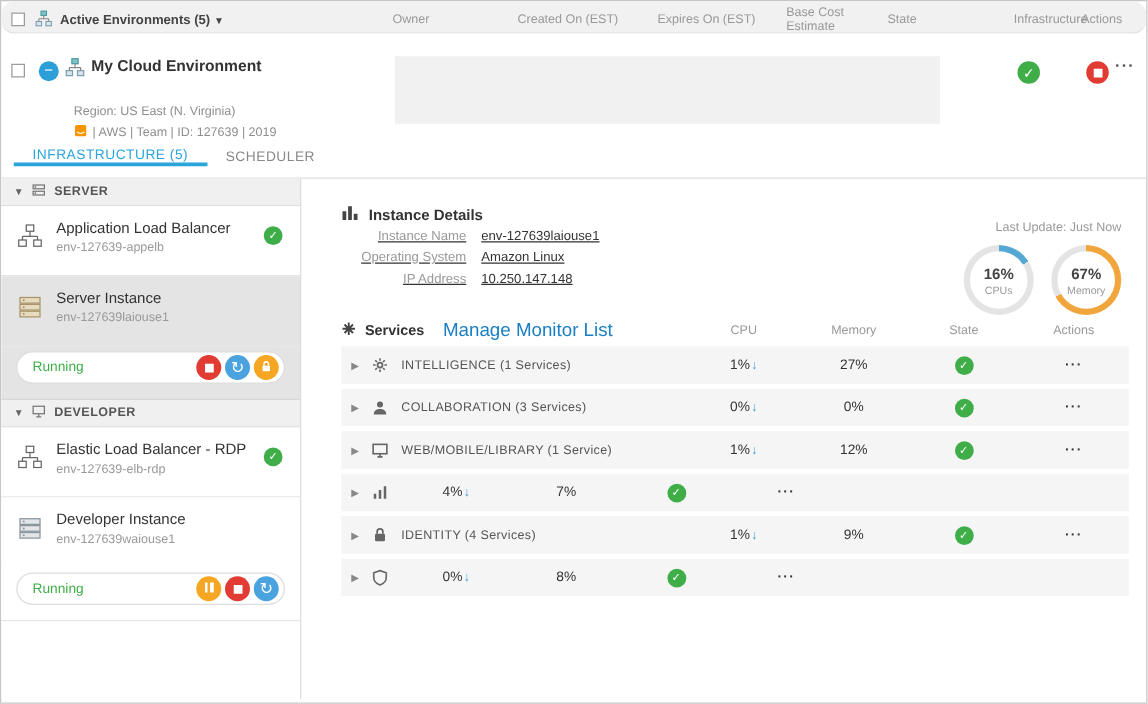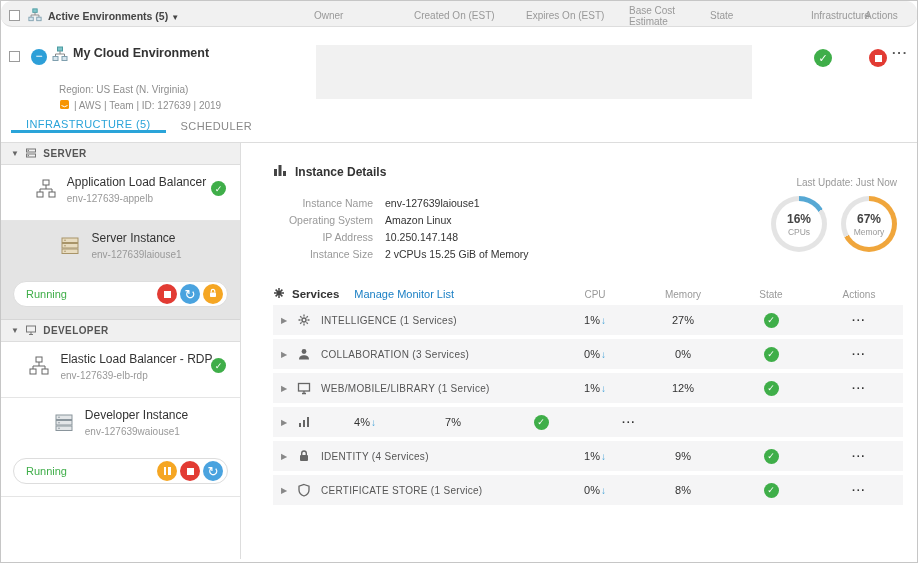--- a/index.html
+++ b/index.html
@@ -40,58 +40,58 @@
   .tab.active { color:#2aa4d9; border-bottom:3px solid #2aa4d9; }
 
   
   .content { display:flex; height:416px; }
   .sidebar { width:240px; border-right:1px solid #ddd; background:#fff; }
   .main { flex:1; position:relative; padding:20px 14px 0 32px; }
 
   
   .side-section { height:22px; display:flex; align-items:center; gap:6px; background:#f0f0f0; border-bottom:1px solid #ddd; padding-left:10px; font-size:10px; font-weight:bold; color:#555; letter-spacing:.4px; cursor:pointer; }
   .sec-caret { font-size:8px; color:#666; }
-  .side-item { display:flex; align-items:flex-start; padding:10px 12px; border-bottom:1px solid #e5e5e5; background:#fff; position:relative; height:56px; cursor:pointer;justify-content:center; }
+  .side-item { display:flex; align-items:flex-start; padding:10px 12px; border-bottom:1px solid #e5e5e5; background:#fff; position:relative; height:56px; cursor:pointer; }
   .side-item.no-border { border-bottom:none; }
   .side-item.selected { background:#e4e4e4; border-bottom:none; }
   .item-icon { width:32px; padding-top:3px; }
   .item-title { font-size:12px; color:#333; margin-bottom:4px; }
   .item-sub { font-size:10px; color:#999; }
   .side-check { position:absolute; right:14px; top:16px; }
   .check { width:15px; height:15px; border-radius:50%; background:#3fae49; color:#fff; font-size:9px; display:inline-flex; align-items:center; justify-content:center; }
   .status-row { padding:4px 12px 12px; background:#fff; border-bottom:1px solid #e5e5e5; }
   .status-row.selected { background:#e4e4e4; border-bottom:1px solid #d6d6d6; }
   .pill { background:#fff; border:1px solid #ddd; border-radius:14px; height:26px; display:flex; align-items:center; justify-content:space-between; padding:0 4px 0 12px; }
   .status-text { color:#3fae49; font-size:11px; }
   .pill-btns { display:flex; gap:3px; }
   .cbtn { width:20px; height:20px; border-radius:50%; display:inline-flex; align-items:center; justify-content:center; color:#fff; cursor:pointer; }
   .cbtn.red { background:#e23b33; }
   .cbtn.blue { background:#4aa3df; font-size:13px; }
   .cbtn.orange { background:#f5a623; }
   .pbar { width:2.5px; height:8px; background:#fff; display:inline-block; margin:0 1px; }
 
   
   .details-header { display:flex; align-items:center; gap:8px; font-size:12px; font-weight:bold; color:#333; }
-  .fields { margin-top:16px; }
+  .fields { margin-top:2px;text-decoration:underline; }
   .field { display:flex; margin-bottom:3px; font-size:10.5px; line-height:14px; }
   .field .lbl { width:100px; text-align:right; color:#999; }
   .field .val { margin-left:12px; color:#333; }
   .update-box { position:absolute; right:20px; top:34px; text-align:right; }
   .last-update { font-size:10px; color:#999; }
   .gauges { display:flex; gap:14px; margin-top:8px; justify-content:flex-end; }
   .gauge { width:56px; height:56px; border-radius:50%; background:#e4e4e4; display:flex; align-items:center; justify-content:center; }
   .gauge-inner { width:46px; height:46px; border-radius:50%; background:#fff; display:flex; flex-direction:column; align-items:center; justify-content:center; }
   .gauge-val { font-size:12px; font-weight:bold; color:#444; }
   .gauge-label { font-size:8.5px; color:#999; margin-top:1px; }
 
   
   .svc-header { display:flex; align-items:center; margin-top:26px; }
   .svc-left { flex:1; display:flex; align-items:center; gap:7px; }
   .svc-title { font-size:11.5px; font-weight:bold; color:#333; }
-  .svc-link { font-size:11px; color:#1a7fc4; margin-left:8px; cursor:pointer; }
+  .svc-link { font-size:15px; color:#1a7fc4; margin-left:8px; cursor:pointer; }
   .colhead { width:88px; text-align:center; font-size:10px; color:#999; }
   .svc-row { display:flex; align-items:center; background:#f5f5f6; height:30px; margin-top:4px; padding-left:8px; cursor:pointer; }
   .caret { width:16px; color:#888; font-size:8px; cursor:pointer; }
   .svc-icon { width:24px; display:flex; align-items:center; }
   .svc-name { flex:1; font-size:10px; color:#555; letter-spacing:.3px; }
   .colv { width:88px; text-align:center; font-size:11px; color:#333; }
   .down { color:#4aa5d9; font-size:10px; margin-left:1px; }
 </style>
 </head>
 <body>
@@ -287,24 +287,20 @@
             <span class="val">env-127639laiouse1</span>
           </div>
         <div class="field">
             <span class="lbl">Operating System</span>
             <span class="val">Amazon Linux</span>
           </div>
         <div class="field">
             <span class="lbl">IP Address</span>
             <span class="val">10.250.147.148</span>
           </div>
-        <div class="field">
-            <span class="lbl">Instance Size</span>
-            <span class="val">2 vCPUs 15.25 GiB of Memory</span>
-          </div>
       </div>
 
       <div class="update-box">
         <div class="last-update">Last Update: Just Now</div>
         <div class="gauges">
           <div class="gauge" style="background: conic-gradient(rgb(86, 168, 212) 16%, rgb(228, 228, 228) 0deg);">
             <div class="gauge-inner">
               <div class="gauge-val">16%</div>
               <div class="gauge-label">CPUs</div>
             </div>
@@ -407,21 +403,20 @@
         <span class="colv dots">···</span>
       </div>
 
       <div class="svc-row">
         <span class="caret">▶</span>
         <span class="svc-icon">
             <svg width="14" height="14" viewBox="0 0 14 14">
               <path d="M7 1.5 L12 3.2 V7 C12 10 9.8 12 7 13 C4.2 12 2 10 2 7 V3.2 Z" fill="none" stroke="#666" stroke-width="1.3"></path>
             </svg>
           </span>
-        <span class="svc-name">CERTIFICATE STORE (1 Service)</span>
         <span class="colv"><span>0%</span><span class="down">↓</span></span>
         <span class="colv">8%</span>
         <span class="colv"><span class="check">✓</span></span>
         <span class="colv dots">···</span>
       </div>
 
     </div>
   </div>
 </div>
 

